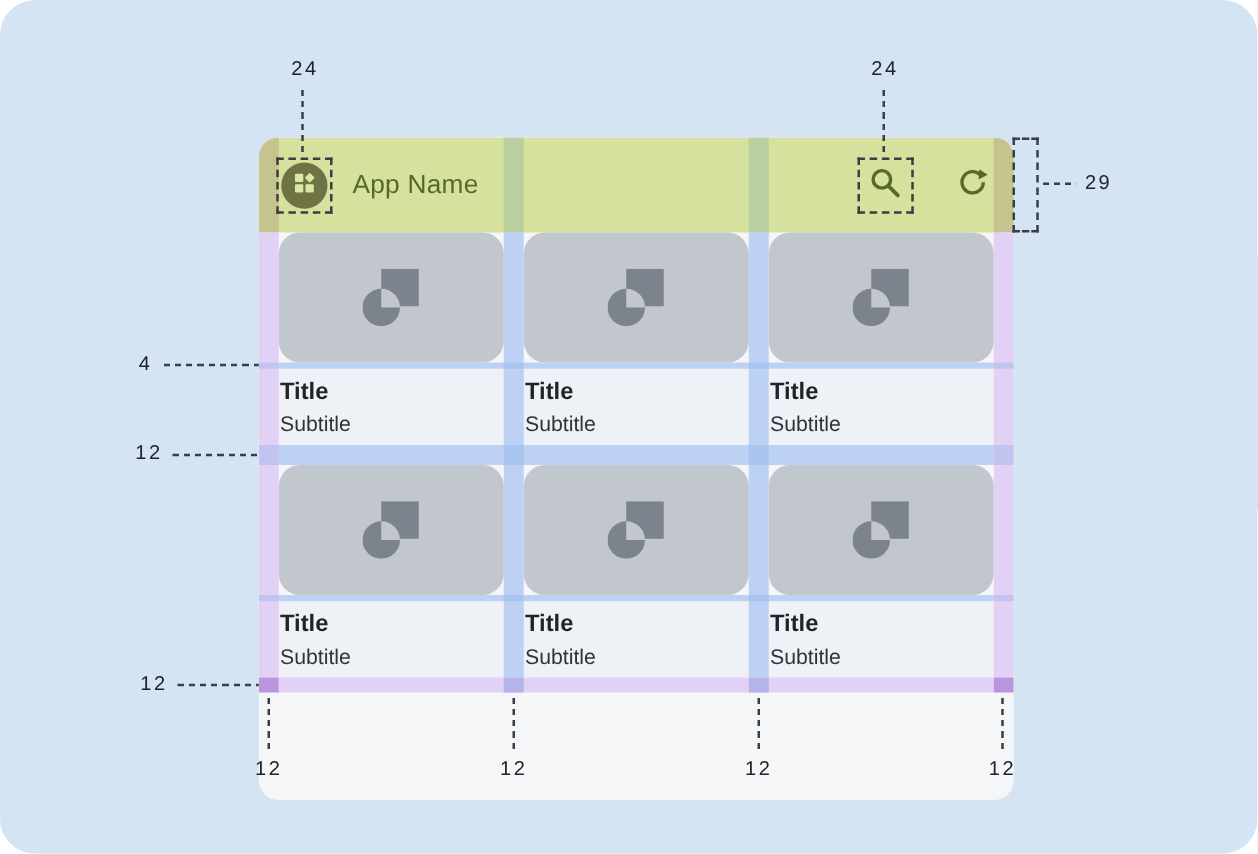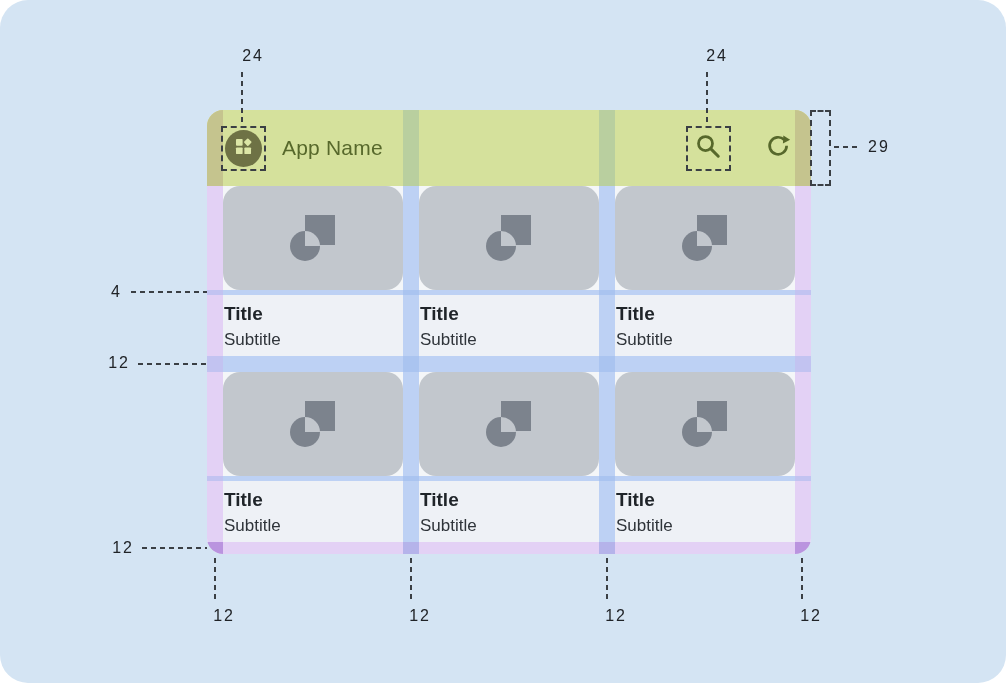--- a/index.html
+++ b/index.html
@@ -1,20 +1,20 @@
 <!DOCTYPE html>
 <html><head>
 <meta charset="utf-8">
 <style>
   html,body{margin:0;padding:0;background:#ffffff;}
   body{font-family:"Liberation Sans","DejaVu Sans",sans-serif;}
   .canvas{position:relative;width:1006px;height:683px;background:#d4e4f3;border-radius:28px;overflow:hidden;}
 
   
-  .mockup{position:absolute;left:207px;top:110px;width:604px;height:444px;border-radius:16px;overflow:hidden;background:#f4f6f8;}
+  .mockup{position:absolute;left:207px;top:110px;width:604px;height:530px;border-radius:16px;overflow:hidden;background:#f4f6f8;}
   .appbar{position:absolute;left:0;top:0;width:604px;height:76px;background:#d5e19c;}
   .appbar-icon-btn{position:absolute;left:18px;top:20px;width:37px;height:37px;border-radius:50%;background:#6e7245;display:flex;align-items:center;justify-content:center;}
   .appbar-title{position:absolute;left:75px;top:0;height:76px;line-height:76px;font-size:21px;font-weight:500;color:#57682b;letter-spacing:.2px;}
   .icon-abs{position:absolute;display:flex;align-items:center;justify-content:center;}
   .search-btn{left:486px;top:23px;width:30px;height:30px;}
   .refresh-btn{left:556px;top:23px;width:30px;height:30px;}
 
   
   .card-img{position:absolute;width:180px;height:104px;background:#c2c7cd;border-radius:17px;display:flex;align-items:center;justify-content:center;}
   .card-text{position:absolute;width:180px;height:61px;background:#eef1f6;}
@@ -30,21 +30,21 @@
   .ov-m{background:#e3d1f5;}     
   .ov-g{background:#bdd1f4;}     
   .ov-gx{background:#aac4f0;}    
   .ov-mx{background:#c2c3f1;}    
   .ov-bx{background:#b5b3ea;}    
   .ov-cx{background:#ba94df;}    
 
   
   .ann-label{position:absolute;font-size:16px;font-weight:500;color:#202327;letter-spacing:2px;}
   .t-right{text-align:right;}
-  .t-center{text-align:right;}
+  .t-center{text-align:center;}
   .dash-h{position:absolute;height:2px;background:repeating-linear-gradient(90deg,#3a3f44 0 5px,transparent 5px 9px);}
   .dash-v{position:absolute;width:2px;background:repeating-linear-gradient(180deg,#3a3f44 0 5px,transparent 5px 9px);}
   .dash-box{position:absolute;border:2px dashed #3a3f44;}
 </style>
 </head>
 <body>
 
 <div class="canvas">
 
   <div class="mockup">

